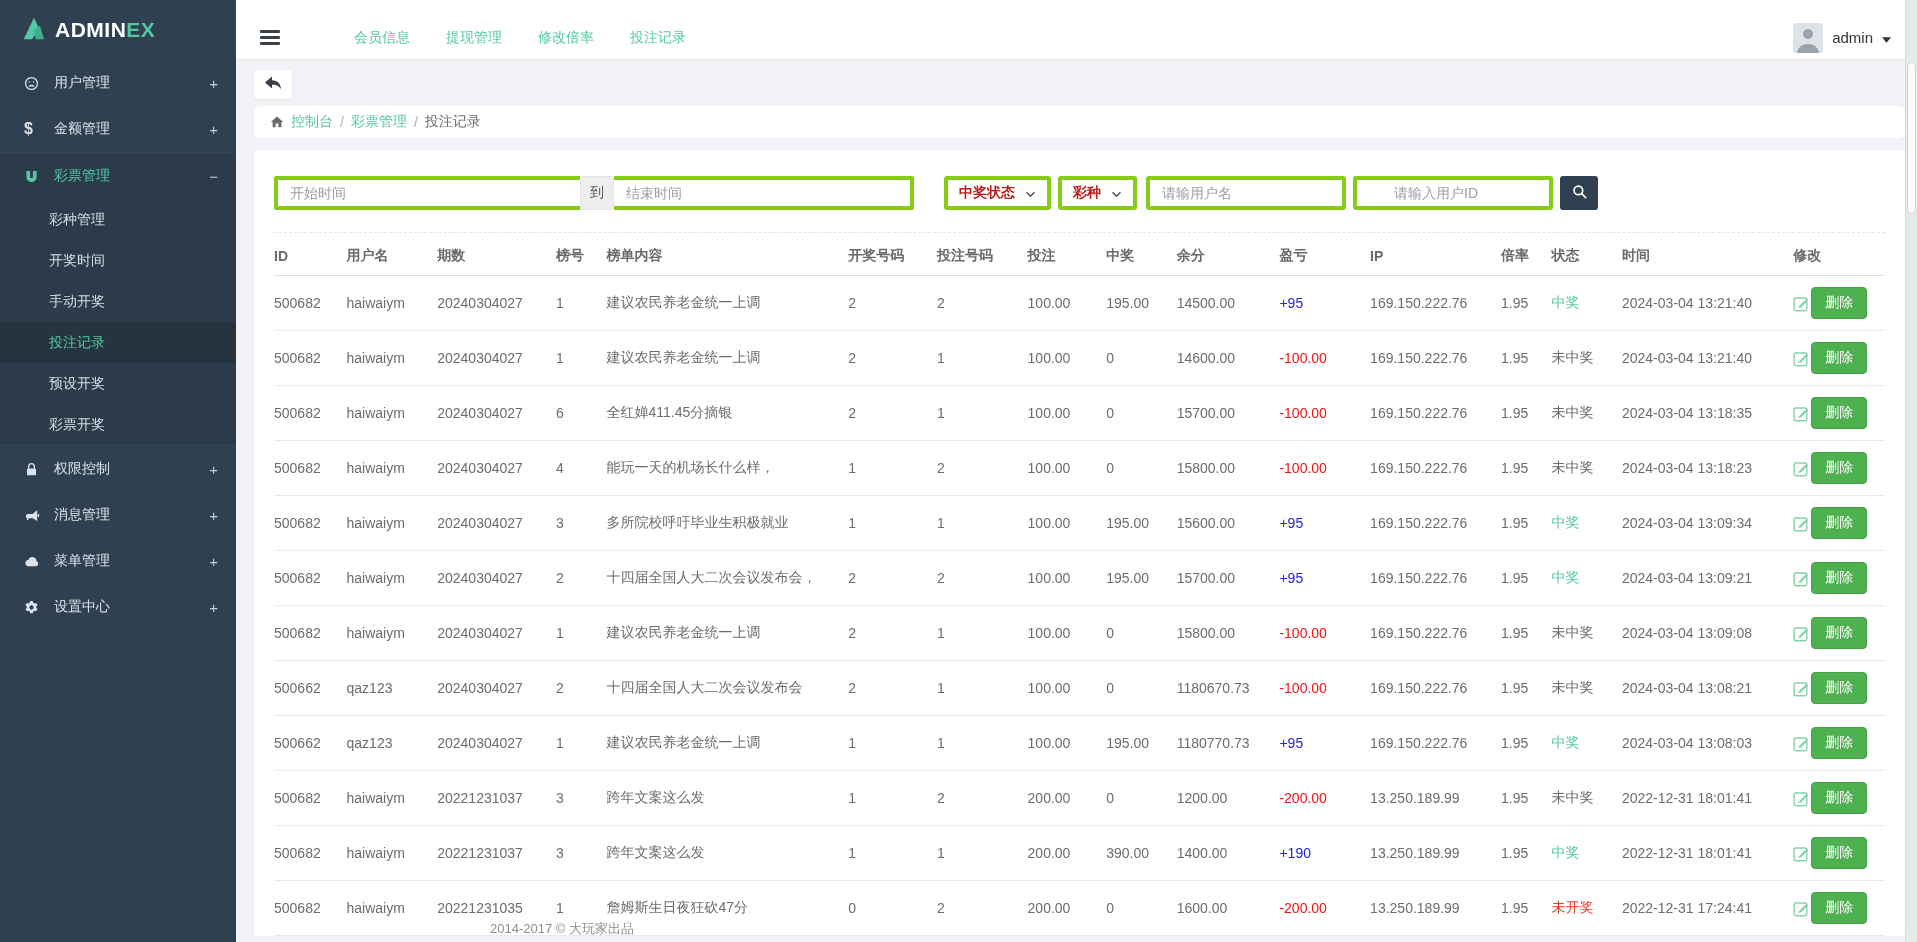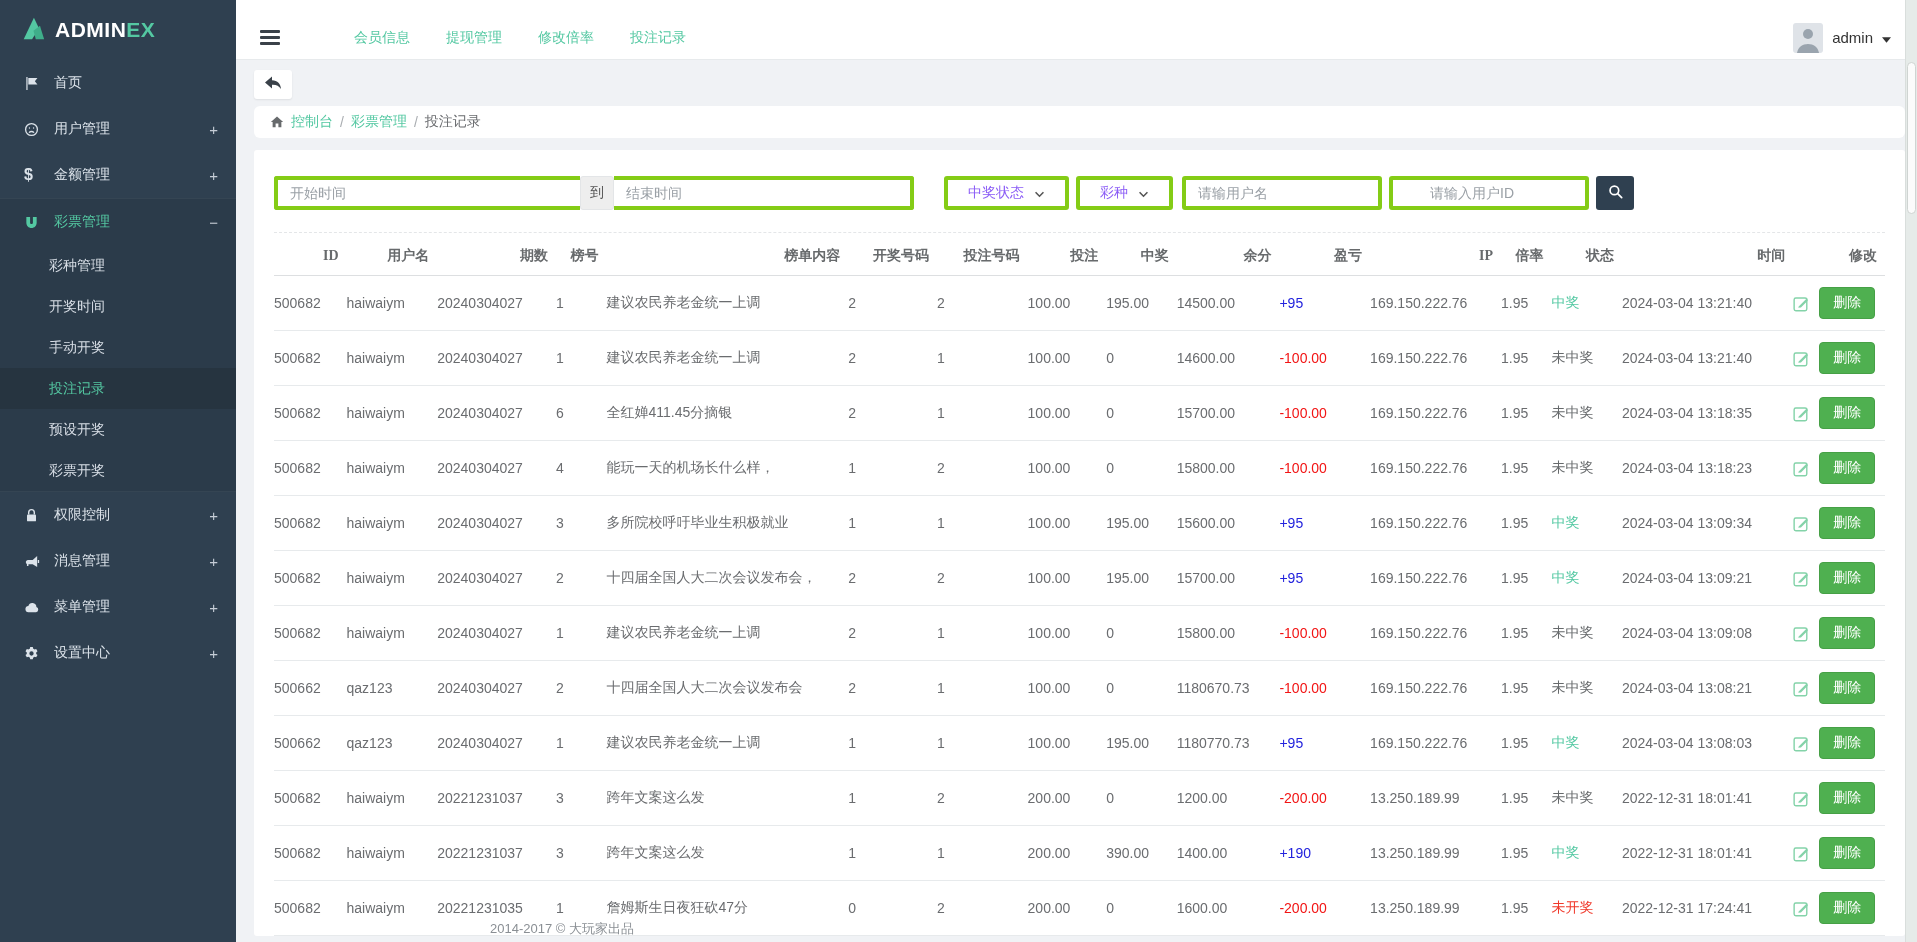--- a/index.html
+++ b/index.html
@@ -56,40 +56,40 @@
   .panel { margin-top:12px; background:#fff; border-radius:3px; padding:26px 20px 0 20px; min-height:770px; }
   
   .filters { display:flex; align-items:center; }
   .ctl { height:34px; border:4px solid #84cc16; border-radius:3px; background:#fff; font-size:14px; }
   .inp { padding:0 12px; color:#444; outline:none; font-family:inherit; }
   .inp::placeholder { color:#9aa0a6; }
   .inp-start { width:306px; border-right:none; border-radius:3px 0 0 3px; }
   .addon { width:34px; background:#eeeeee; border:1px solid #e3e5e7; color:#555;
     display:flex; align-items:center; justify-content:center; }
   .inp-end { width:300px; border-left:none; border-radius:0 3px 3px 0; }
-  .sel { display:flex; align-items:center; gap:10px; padding:0 20px; font-weight:normal; color:#8b5cf6; cursor:pointer; }
+  .sel { display:flex; align-items:center; gap:10px; padding:0 11px; font-weight:bold; color:#b91c1c; cursor:pointer; }
   .sel-status { margin-left:30px; }
   .sel-lottery { margin-left:7px; }
   .inp-user { margin-left:9px; width:200px; }
   .inp-uid { margin-left:7px; width:200px;padding-left:37px; }
   .search-btn { margin-left:7px; width:38px; height:34px; background:var(--navy); border:none;
     border-radius:3px; display:flex; align-items:center; justify-content:center; cursor:pointer; }
   
   .tbl-wrap { margin-top:22px; border-top:1px dashed #e4e6e8; }
   table { width:100%; border-collapse:collapse; table-layout:fixed; }
-  th { text-align:right; font-size:14px; color:#676a6c; font-weight:bold;
-    padding:14px 8px 10px 0; border-bottom:1px solid #dddfe1; white-space:nowrap;font-family:Liberation Serif, serif; }
+  th { text-align:left; font-size:14px; color:#676a6c; font-weight:bold;
+    padding:14px 8px 10px 0; border-bottom:1px solid #dddfe1; white-space:nowrap; }
   td { height:55px; padding:0 8px 0 0; border-bottom:1px solid var(--border);
     font-size:14px; color:var(--text-gray); white-space:nowrap; overflow:hidden; }
   td.st-win { color:var(--accent); }
   td.st-lose { color:#676a6c; }
   td.st-pending { color:var(--pending); }
   td.p-pos { color:var(--pos); }
   td.p-neg { color:var(--neg); }
-  .cell-actions { display:flex; align-items:center; gap:9px; }
+  .cell-actions { display:flex; align-items:center; gap:1px; }
   .edit-ic { display:flex; cursor:pointer; }
   .del-btn { background:var(--btn-green); border:1px solid #46a046; color:#fff; font-size:14px;
     padding:6px 13px; border-radius:4px; cursor:pointer; font-family:inherit; }
   
   .footer { position:absolute; left:254px; bottom:4px; font-size:13px; color:#8a8f94; z-index:6; }
   .scrollbar { position:absolute; right:0; top:0; width:12px; height:100%;
     background:#e6ebe9; border-left:1px solid #d9dedc; z-index:9; }
   .scroll-thumb { position:absolute; top:62px; left:1px; width:9px; height:152px;
     background:#fbfbfb; border:1px solid #cfd4d2; border-radius:5px; }
 </style>
@@ -100,30 +100,20 @@
   <div class="logo-row">
     <span>
       <svg width="26" height="26" viewBox="0 0 28 28">
         <path d="M4 25L15 2l5.5 11.5L13 25z" fill="#54c8a2"></path>
         <path d="M14.5 16l7-5.5L26 25h-9z" fill="#3fae8a"></path>
       </svg>
     </span>
     <span class="brand-text"><span>ADMIN</span><b>EX</b></span>
   </div>
   <ul class="side-nav" id="side-nav">
-      <li class="nav-group">
-        <div class="nav-item">
-          <span class="ico">
-            <svg width="15" height="15" viewBox="0 0 16 16" fill="currentColor">
-              <path d="M2.5 1h1.3v14H2.5zM4.6 2.2h9.7l-2.7 3.4 2.7 3.4H4.6z"></path>
-            </svg>
-          </span>
-          <span class="lbl">首页</span>
-        </div>
-      </li>
       <li class="nav-group">
         <div class="nav-item">
           <span class="ico">
             <svg width="15" height="15" viewBox="0 0 16 16" fill="none" stroke="currentColor" stroke-width="1.4">
               <circle cx="8" cy="8" r="6.3"></circle>
               <circle cx="5.8" cy="6.4" r="0.7" fill="currentColor" stroke="none"></circle>
               <circle cx="10.2" cy="6.4" r="0.7" fill="currentColor" stroke="none"></circle>
               <path d="M5.3 11.3c1.6-1.6 3.8-1.6 5.4 0"></path>
             </svg>
           </span>

